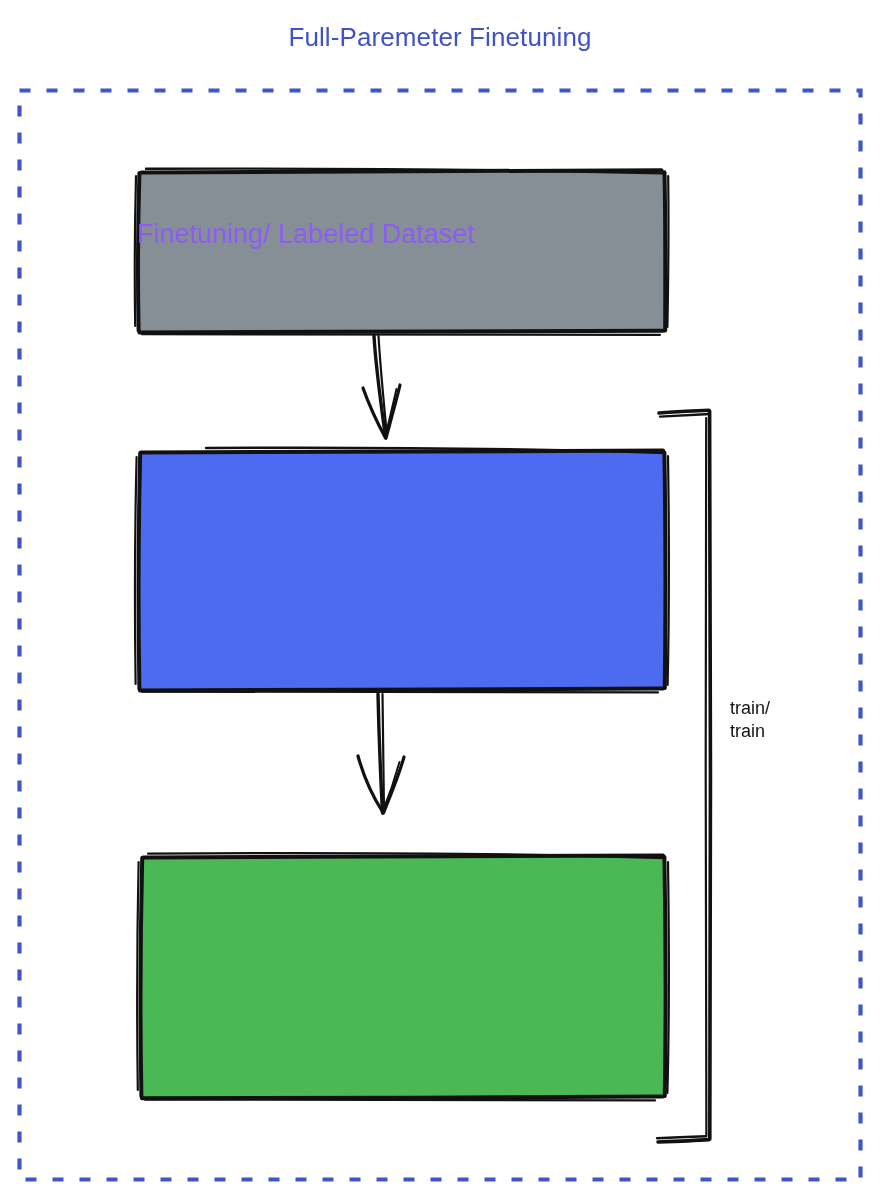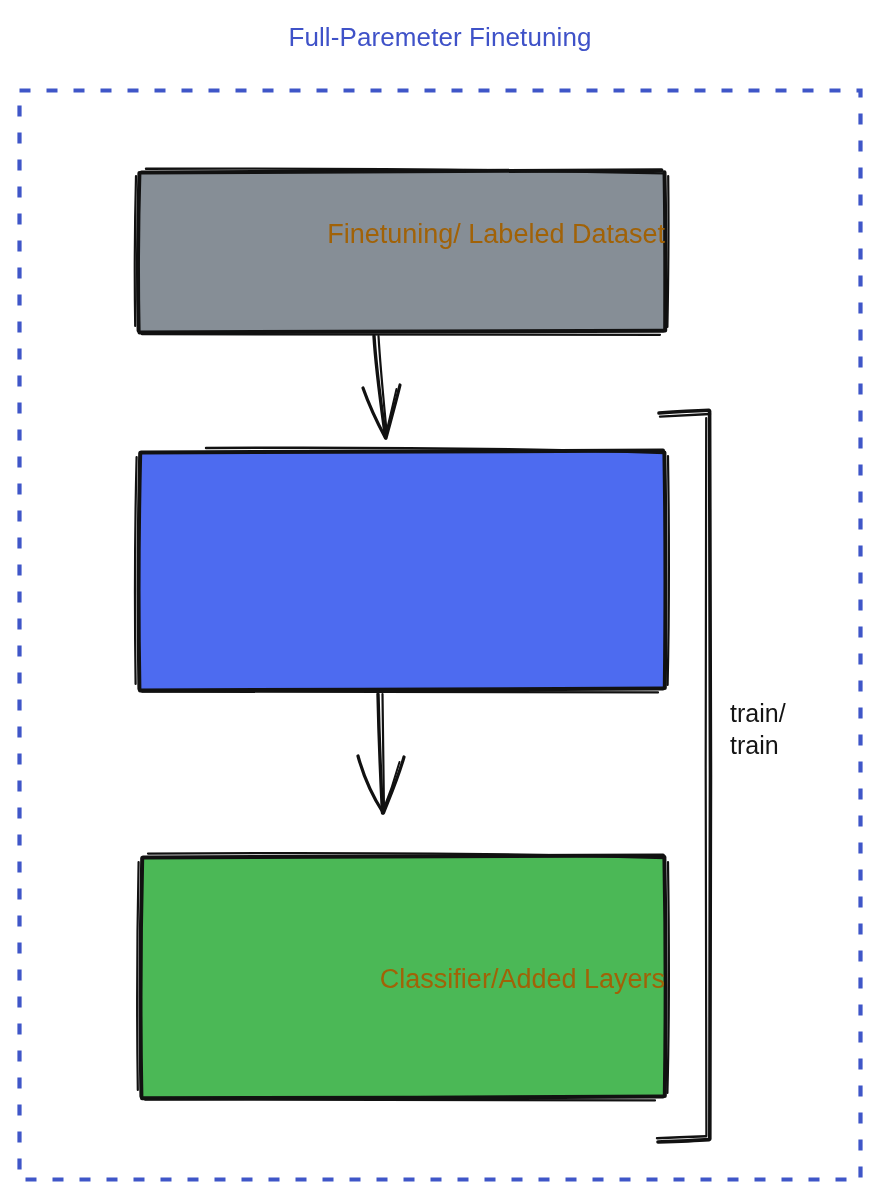--- a/index.html
+++ b/index.html
@@ -46,22 +46,22 @@
     top: 22px;
     width: 880px;
     text-align: center;
     font-size: 26px;
     color: #3f52c8;
     letter-spacing: 0.1px;
   }
   
   .node-label {
     font-size: 27px;
-    color: #a16207;
-    text-align: right;
+    color: #8b5cf6;
+    text-align: left;
   }
   #label-dataset {
     left: 137px;
     top: 219px;
     width: 528px;
   }
   #label-pretrained {
     left: 137px;
     top: 558px;
     width: 528px;
@@ -69,21 +69,21 @@
   #label-classifier {
     left: 140px;
     top: 964px;
     width: 525px;
   }
   
   #label-train-update {
     left: 730px;
     top: 697px;
     width: 140px;
-    font-size: 25px;
+    font-size: 18px;
     color: #141414;
     line-height: 1.28;
     text-align: left;
   }
 </style>
 </head>
 <body>
 
 <div id="canvas">
 
@@ -160,18 +160,17 @@
 
   </svg>
 
   <div class="txt-layer">
 
     <div class="txt" id="diagram-title">Full-Paremeter Finetuning</div>
 
     <div class="txt node-label" id="label-dataset">Finetuning/ Labeled Dataset</div>
 
 
-    <div class="txt node-label" id="label-classifier">Classifier/Added Layers</div>
 
     <div class="txt" id="label-train-update"><span>train/</span><br><span>train</span></div>
 
   </div>
 </div>
 
 </body></html>

